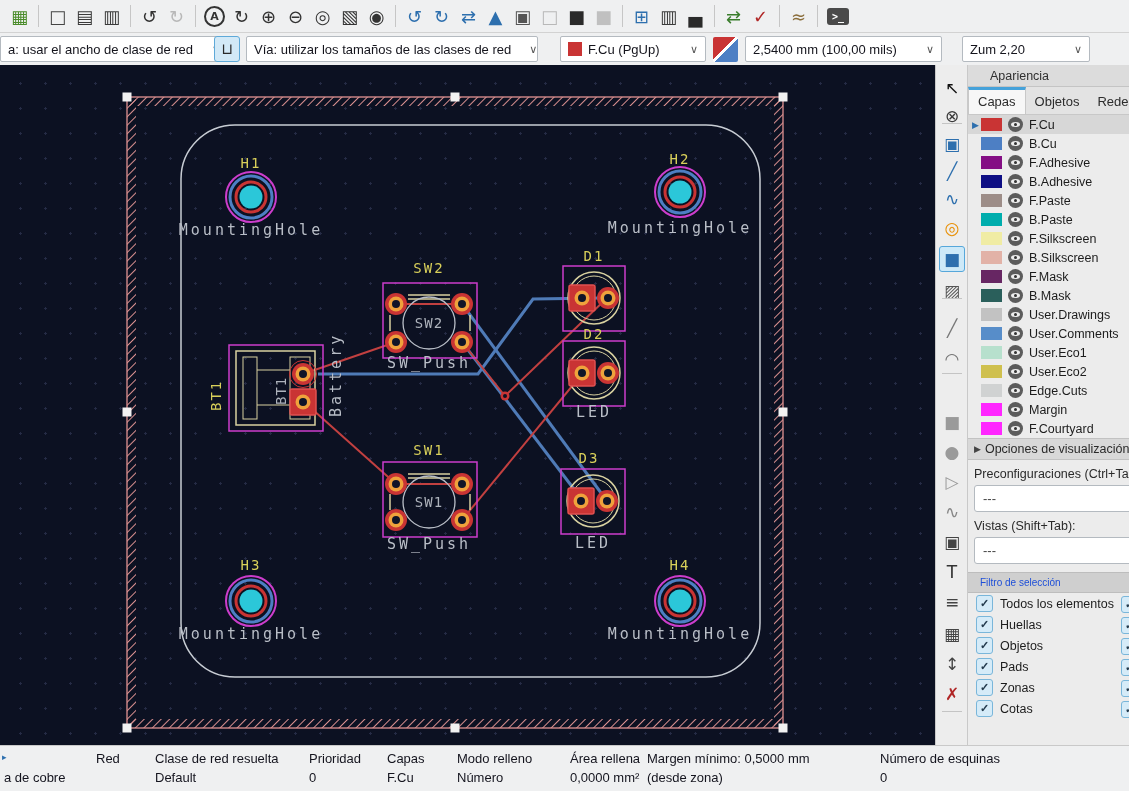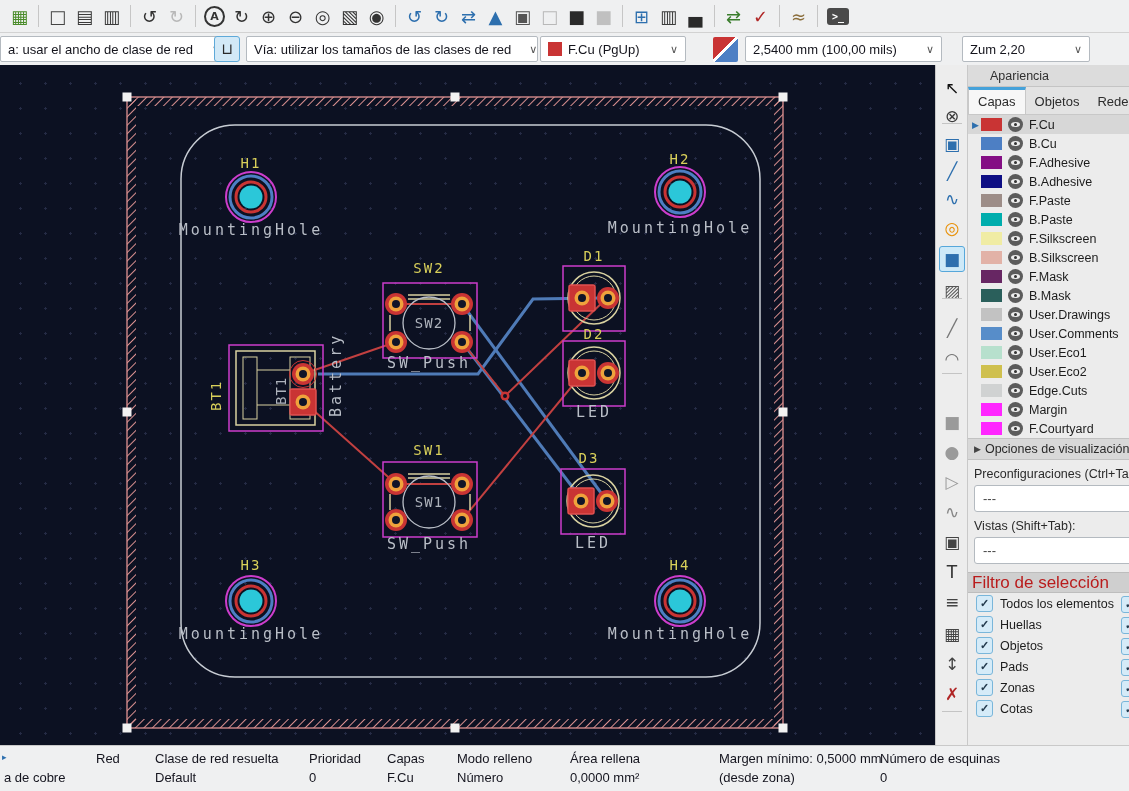--- a/index.html
+++ b/index.html
@@ -60,21 +60,21 @@
   .leye::after{content:"";position:absolute;left:3px;top:5px;width:9px;height:5px;border-radius:50%;background:#ededed;}
   .leye::before{content:"";position:absolute;left:6px;top:6px;width:3px;height:3px;border-radius:50%;background:#333;z-index:1;}
   .lname{font-size:12.5px;color:#1c1c1c;}
   .sect{height:20px;background:#d8d8d8;border-top:1px solid #c2c2c2;border-bottom:1px solid #c2c2c2;
     display:flex;align-items:center;padding-left:6px;font-size:12.5px;color:#2a2a2a;white-space:nowrap;}
   .sect .tri{font-size:9px;margin-right:4px;color:#444;}
   .plabel{font-size:12.5px;color:#2a2a2a;margin:7px 0 4px 6px;white-space:nowrap;}
   .pcombo{margin:0 0 4px 6px;width:190px;height:27px;background:#fff;border:1px solid #b4bac0;border-radius:3px;
     display:flex;align-items:center;padding-left:8px;box-sizing:border-box;color:#444;}
   .fhead{height:19px;background:#cfcfcf;border-top:1px solid #bdbdbd;border-bottom:1px solid #bdbdbd;
-    display:flex;align-items:center;padding-left:4px;font-size:17px;color:#b91c1c;margin-top:8px;}
+    display:flex;align-items:center;padding-left:12px;font-size:10px;color:#1d4ed8;margin-top:8px;}
   .frow{height:21px;display:flex;align-items:center;padding-left:8px;position:relative;}
   .cb{width:15px;height:15px;border:1px solid #79b6da;background:#d5ebf8;border-radius:3px;margin-right:7px;
     display:flex;align-items:center;justify-content:center;font-size:11px;font-weight:bold;color:#243b4e;flex:0 0 auto;}
   .cb2{position:absolute;left:153px;top:3px;}
   .fname{font-size:12.5px;color:#1c1c1c;white-space:nowrap;}
   
   #status{position:absolute;left:0;top:745px;width:100%;height:46px;background:#eff0f1;
     border-top:1px solid #c9c9c9;box-sizing:border-box;}
   .scol{position:absolute;top:5px;white-space:nowrap;}
   .scol .lab{font-size:13px;color:#14141e;}
@@ -185,21 +185,21 @@
   <div id="param-bar">
     <div class="combo" style="left:0;width:228px;">
       <span>a: usar el ancho de clase de red</span>
       <span class="chev">∨</span>
     </div>
     <div class="tbtn" style="left:214px;">⊔</div>
     <div class="combo" style="left:246px;width:292px;gap:10px;">
       <span>Vía: utilizar los tamaños de las clases de red</span>
       <span class="chev">∨</span>
     </div>
-    <div class="combo" style="left:540px;width:146px;">
+    <div class="combo" style="left:560px;width:146px;">
       <span class="swatch"></span>
       <span>F.Cu (PgUp)</span>
       <span class="chev">∨</span>
     </div>
     <div class="pairbtn" style="left:713px;"></div>
     <div class="combo" style="left:745px;width:197px;">
       <span>2,5400 mm (100,00 mils)</span>
       <span class="chev">∨</span>
     </div>
     <div class="combo" style="left:962px;width:128px;">
@@ -581,21 +581,21 @@
           <div class="val">F.Cu</div>
         </div>
         <div class="scol" style="left: 457px;">
           <div class="lab">Modo relleno</div>
           <div class="val">Número</div>
         </div>
         <div class="scol" style="left: 570px;">
           <div class="lab">Área rellena</div>
           <div class="val">0,0000 mm²</div>
         </div>
-        <div class="scol" style="left: 719px;">
+        <div class="scol" style="left: 647px;">
           <div class="lab">Margen mínimo: 0,5000 mm</div>
           <div class="val">(desde zona)</div>
         </div>
         <div class="scol" style="left: 880px;">
           <div class="lab">Número de esquinas</div>
           <div class="val">0</div>
         </div>
       </div>
   </div>
 </div>

